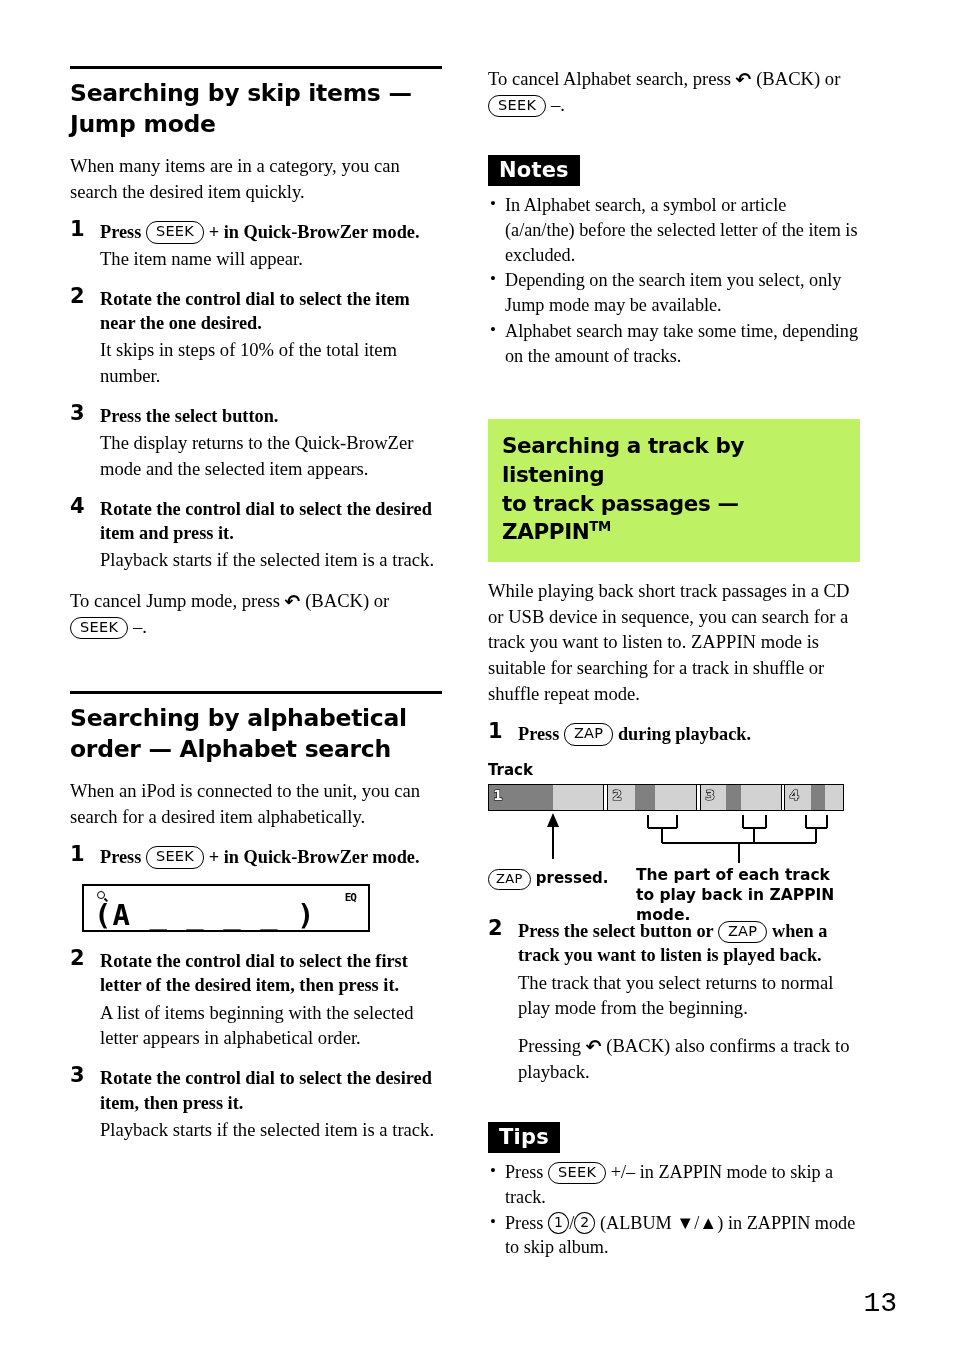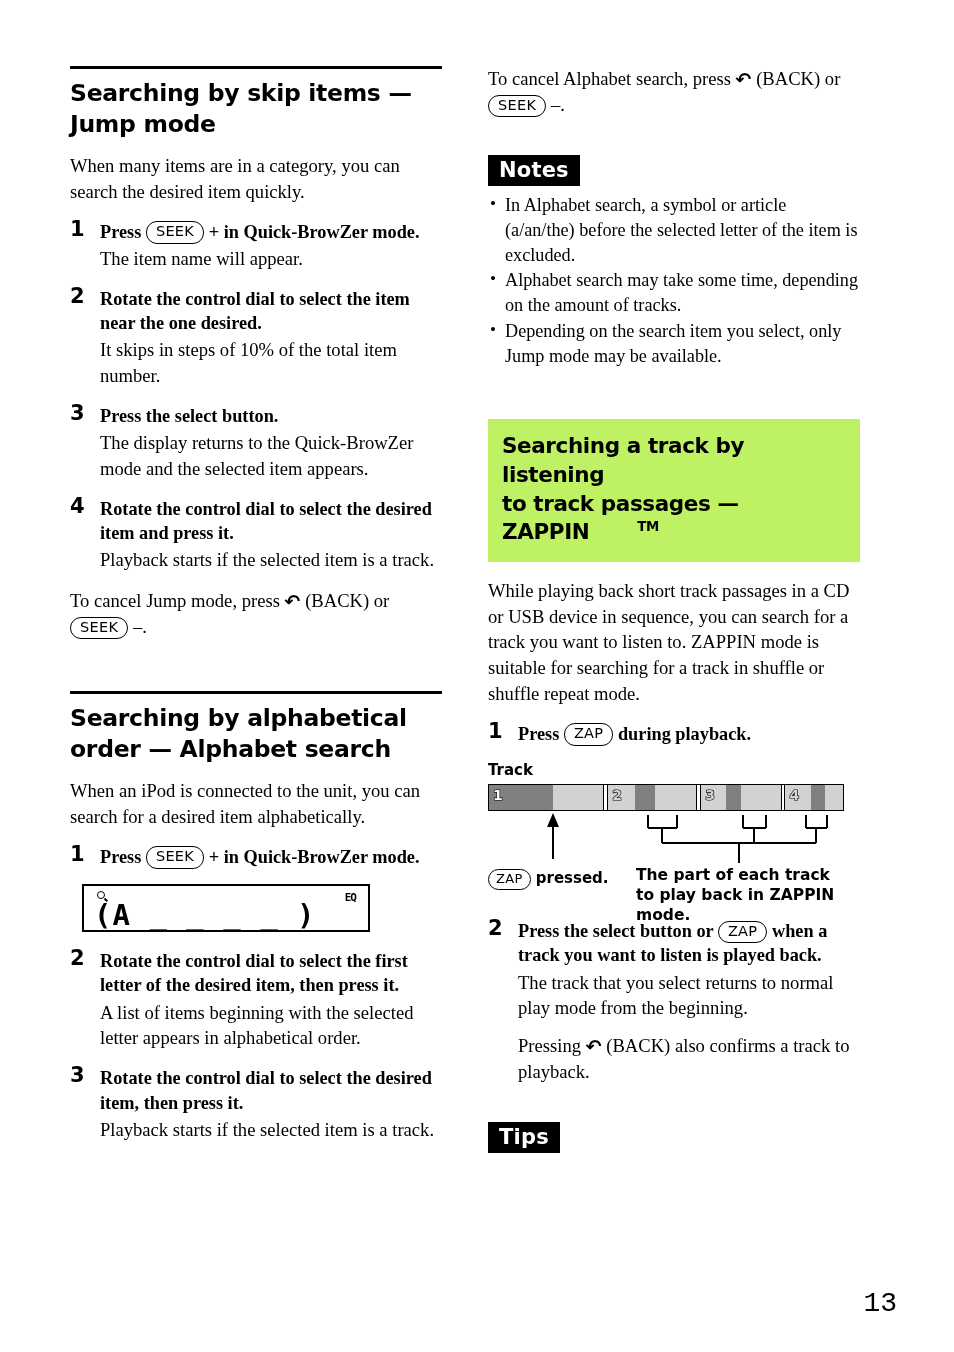--- a/index.html
+++ b/index.html
@@ -46,21 +46,21 @@
   h2.boxed {
     background: #bef264;
     font-family: "DejaVu Sans", sans-serif;
     font-weight: bold;
     font-size: 21.5px;
     line-height: 1.33;
     letter-spacing: -0.4px;
     margin: 0 0 16px 0;
     padding: 13px 14px 15px 14px;
   }
-  .tm { font-size: 0.62em; vertical-align: 0.62em; margin-left: 48px; }
+  .tm { font-size: 0.62em; vertical-align: 0.62em; }
 
   
   p.body {
     font-size: 18.6px;
     line-height: 1.385;
     margin: 0 0 15px 0;
   }
 
   
   .step {
@@ -355,22 +355,22 @@
       <span class="back-icon">↶</span>
       <span>(BACK) or</span>
       <span class="key">SEEK</span>
       <span>–.</span></p>
 
     <div class="spacer-md"></div>
 
     <div class="tagbox">Notes</div>
     <ul class="bullets">
       <li>In Alphabet search, a symbol or article (a/an/the) before the selected letter of the item is excluded.</li>
+      <li>Depending on the search item you select, only Jump mode may be available.</li>
       <li>Alphabet search may take some time, depending on the amount of tracks.</li>
-      <li>Depending on the search item you select, only Jump mode may be available.</li>
     </ul>
 
     <div class="spacer-lg"></div>
 
     <h2 class="boxed"><span>Searching a track by listening</span><br><span>to track passages — ZAPPIN</span><span class="tm">TM</span></h2>
 
     <p class="body">While playing back short track passages in a CD or USB device in sequence, you can search for a track you want to listen to. ZAPPIN mode is suitable for searching for a track in shuffle or shuffle repeat mode.</p>
 
     <div class="step">
       <span class="num">1</span>
@@ -447,18 +447,26 @@
         <span>when a track you want to listen is played back.</span></span>
       <span class="sub">The track that you select returns to normal play mode from the beginning.</span>
       <span class="sub"><span>Pressing</span>
         <span class="back-icon">↶</span>
         <span>(BACK) also confirms a track to playback.</span></span>
     </div>
 
     <div class="spacer-md"></div>
 
     <div class="tagbox">Tips</div>
+    <ul class="bullets">
+      <li><span>Press</span>
+        <span class="key">SEEK</span>
+        <span>+/– in ZAPPIN mode to skip a track.</span></li>
+      <li><span>Press</span>
+        <span class="key small">1</span><span>/</span><span class="key small">2</span>
+        <span>(ALBUM ▼/▲) in ZAPPIN mode to skip album.</span></li>
+    </ul>
 
   </div>
 
   <div class="pagenum">13</div>
 
 </div>
 
 </body></html>

